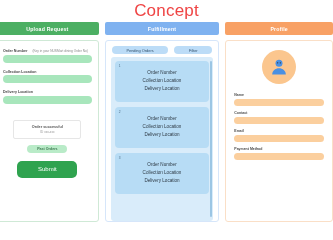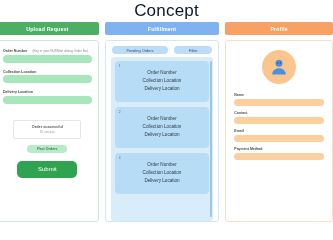--- a/index.html
+++ b/index.html
@@ -19,21 +19,21 @@
   }
 
   
   .page-title {
     position: absolute;
     top: 1px;
     left: 0;
     width: 333px;
     text-align: center;
     font-size: 17px;
-    color: #0f172a;
+    color: #ef4444;
     letter-spacing: 0.2px;
     line-height: 20px;
   }
 
   
   .board {
     position: absolute;
     top: 22px;
     left: 0;
     width: 333px;

